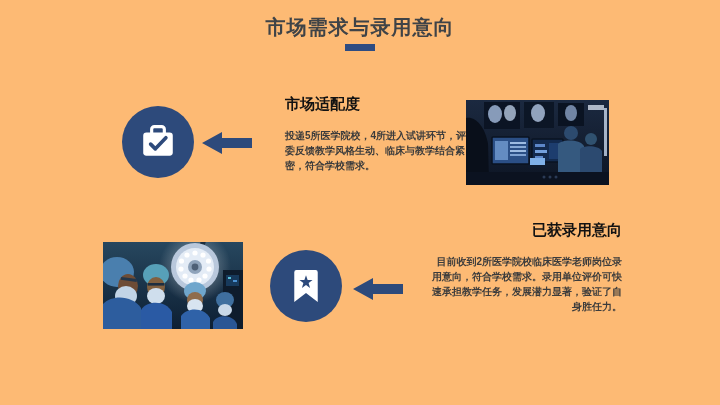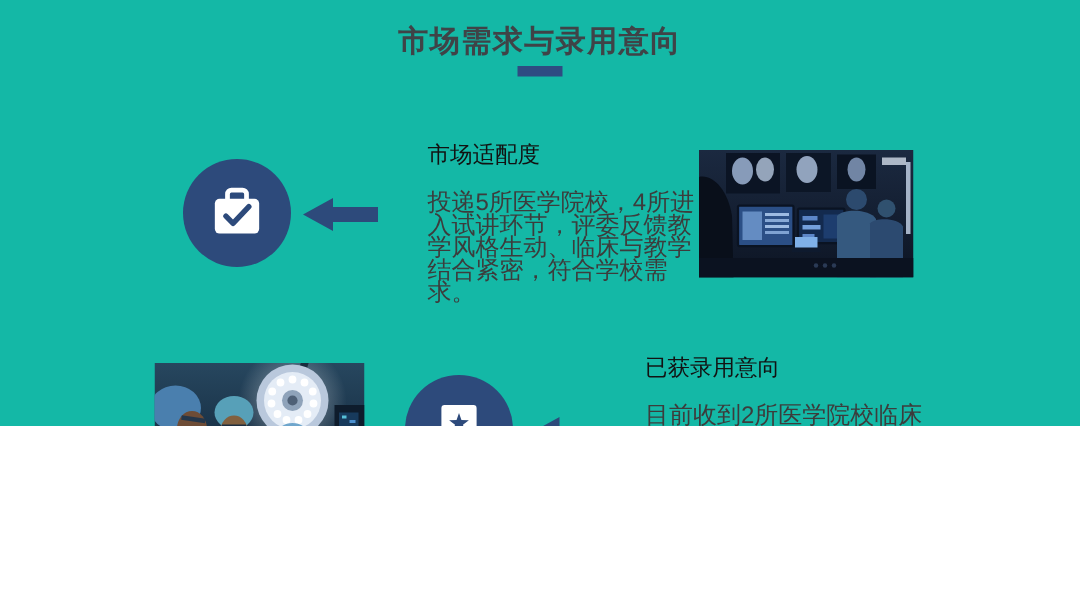--- a/index.html
+++ b/index.html
@@ -1,22 +1,22 @@
 <!DOCTYPE html>
 <html><head>
 <meta charset="utf-8">
 <style>
   * { box-sizing: border-box; }
   html, body { margin: 0; padding: 0; background: #ffffff; }
   .slide {
     position: relative;
     width: 720px;
-    height: 284px;
+    height: 405px;
     margin: 0 auto;
-    background: #14b8a6;
+    background: #fdba74;
     overflow: hidden;
     font-family: "Liberation Sans", "DejaVu Sans", sans-serif;
   }
   .slide-title {
     position: absolute;
     top: 14px; left: 0;
     width: 100%;
     margin: 0;
     text-align: center;
     font-size: 20px;
@@ -39,33 +39,34 @@
     align-items: center;
     justify-content: center;
   }
   .badge-1 { left: 122px; top: 106px; }
   .badge-2 { left: 270px; top: 250px; }
   .arrow { position: absolute; }
   .arrow-1 { left: 202px; top: 131px; }
   .arrow-2 { left: 353px; top: 277px; }
   .textblock { position: absolute; }
   .tb-1 { left: 285px; top: 94px; width: 182px; }
-  .tb-2 { left: 430px; top: 236px; width: 192px; }
+  .tb-2 { left: 430px; top: 220px; width: 192px; text-align: right; }
   .textblock h2 {
     margin: 0 0 15px 0;
     font-size: 15px;
     line-height: 19px;
-    font-weight: normal;
+    font-weight: bold;
     color: #121212;
   }
   .textblock p {
     margin: 0;
-    font-size: 16px;
+    font-size: 10px;
     line-height: 15px;
     color: #3c3c3c;
+    font-weight: bold;
   }
   .photo { position: absolute; display: block; }
   .photo-1 { left: 466px; top: 100px; }
   .photo-2 { left: 103px; top: 242px; }
 </style>
 </head>
 <body>
 
 <div class="slide">
 

